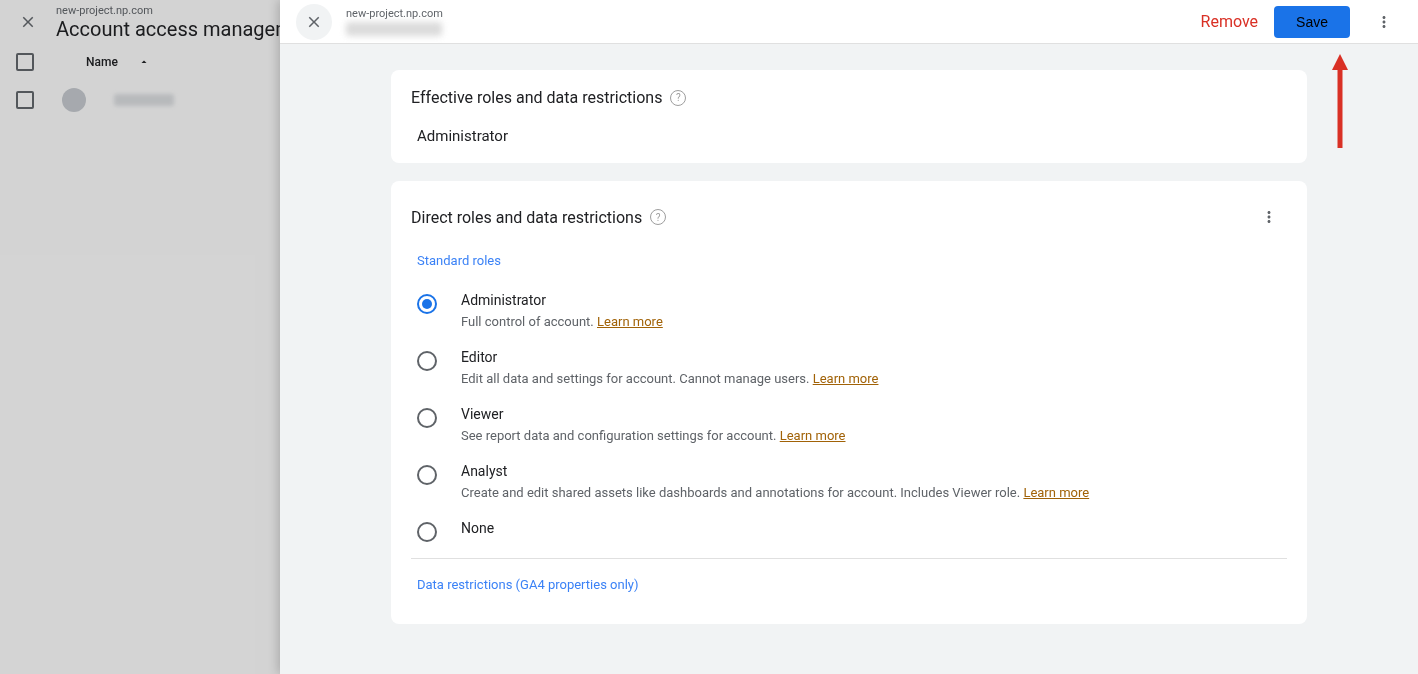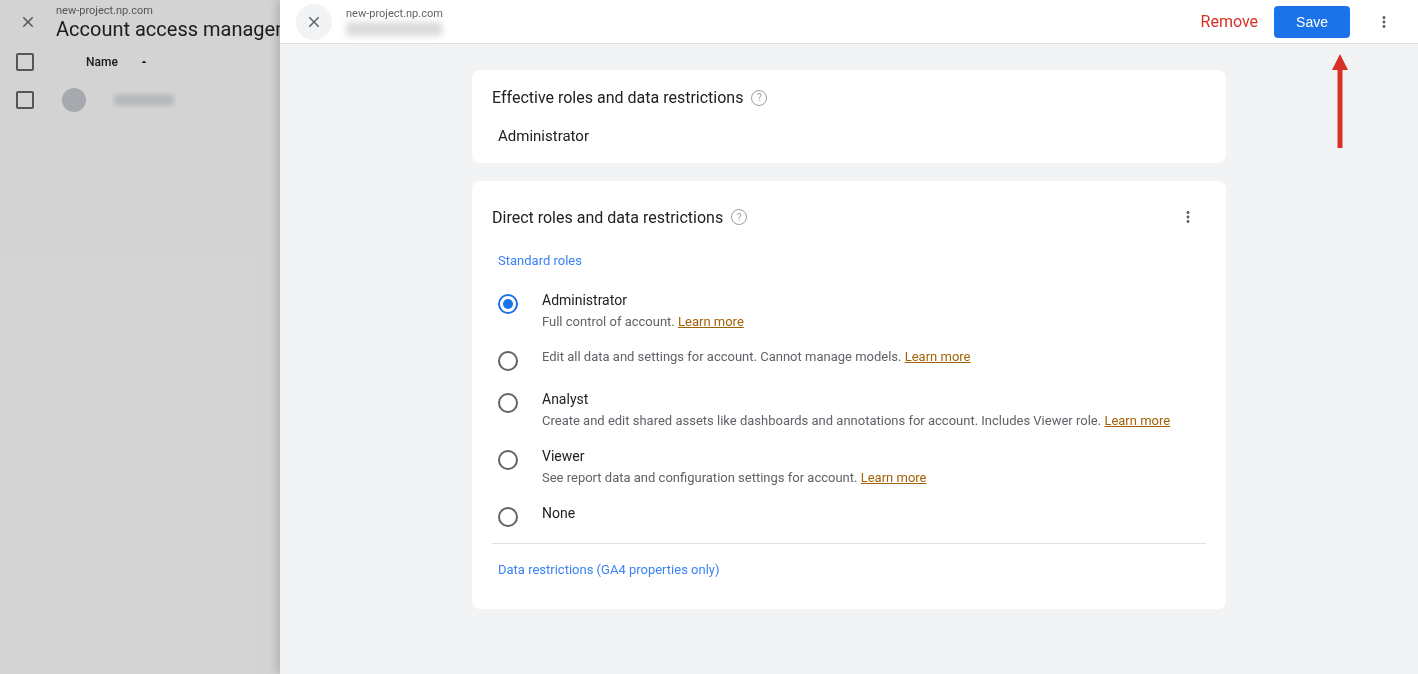--- a/index.html
+++ b/index.html
@@ -93,21 +93,21 @@
       color: #5f6368;
       cursor: pointer;
     }
     .panel-titles { display: flex; flex-direction: column; flex: 1; }
     .panel-sub { font-size: 11px; color: #5f6368; }
     .panel-blur { width: 96px; height: 14px; background: #ccc; border-radius: 3px; filter: blur(3px); opacity: 0.7; margin-top: 2px; }
     .panel-actions { display: flex; align-items: center; gap: 16px; }
     .remove-link { color: #d93025; font-size: 16px; cursor: pointer; }
     .save-btn {
       background: #1a73e8;
-      color: #ffffff;
+      color: #000000;
       border: none;
       border-radius: 4px;
       padding: 8px 22px;
       font-size: 14px;
       font-weight: 500;
       cursor: pointer;
     }
     .more-btn {
       width: 36px; height: 36px;
       display: flex; align-items: center; justify-content: center;
@@ -118,21 +118,21 @@
     .panel-body {
       flex: 1;
       overflow-y: auto;
       padding: 26px 0;
       display: flex;
       flex-direction: column;
       align-items: center;
       gap: 18px;
     }
     .card {
-      width: 754px;
+      width: 916px;
       background: #fff;
       border-radius: 8px;
       padding: 18px 20px;
     }
     .card-title-row {
       display: flex;
       align-items: center;
       gap: 8px;
       justify-content: space-between;
     }
@@ -276,35 +276,36 @@
         <div class="role-item">
           <div class="radio selected"></div>
           <div class="role-text">
             <div class="role-name">Administrator</div>
             <div class="role-desc"><span>Full control of account.</span> <span class="learn-more">Learn more</span></div>
           </div>
         </div>
         <div class="role-item">
           <div class="radio"></div>
           <div class="role-text">
-            <div class="role-desc"><span>Edit all data and settings for account. Cannot manage models.</span> <span class="learn-more">Learn more</span></div>
+            <div class="role-name">Editor</div>
+            <div class="role-desc"><span>Edit all data and settings for account. Cannot manage users.</span> <span class="learn-more">Learn more</span></div>
+          </div>
+        </div>
+        <div class="role-item">
+          <div class="radio"></div>
+          <div class="role-text">
+            <div class="role-name">Viewer</div>
+            <div class="role-desc"><span>See report data and configuration settings for account.</span> <span class="learn-more">Learn more</span></div>
           </div>
         </div>
         <div class="role-item">
           <div class="radio"></div>
           <div class="role-text">
             <div class="role-name">Analyst</div>
             <div class="role-desc"><span>Create and edit shared assets like dashboards and annotations for account. Includes Viewer role.</span> <span class="learn-more">Learn more</span></div>
-          </div>
-        </div>
-        <div class="role-item">
-          <div class="radio"></div>
-          <div class="role-text">
-            <div class="role-name">Viewer</div>
-            <div class="role-desc"><span>See report data and configuration settings for account.</span> <span class="learn-more">Learn more</span></div>
           </div>
         </div>
         <div class="role-item">
           <div class="radio"></div>
           <div class="role-text">
             <div class="role-name">None</div>
           </div>
         </div>
       </div>
 

